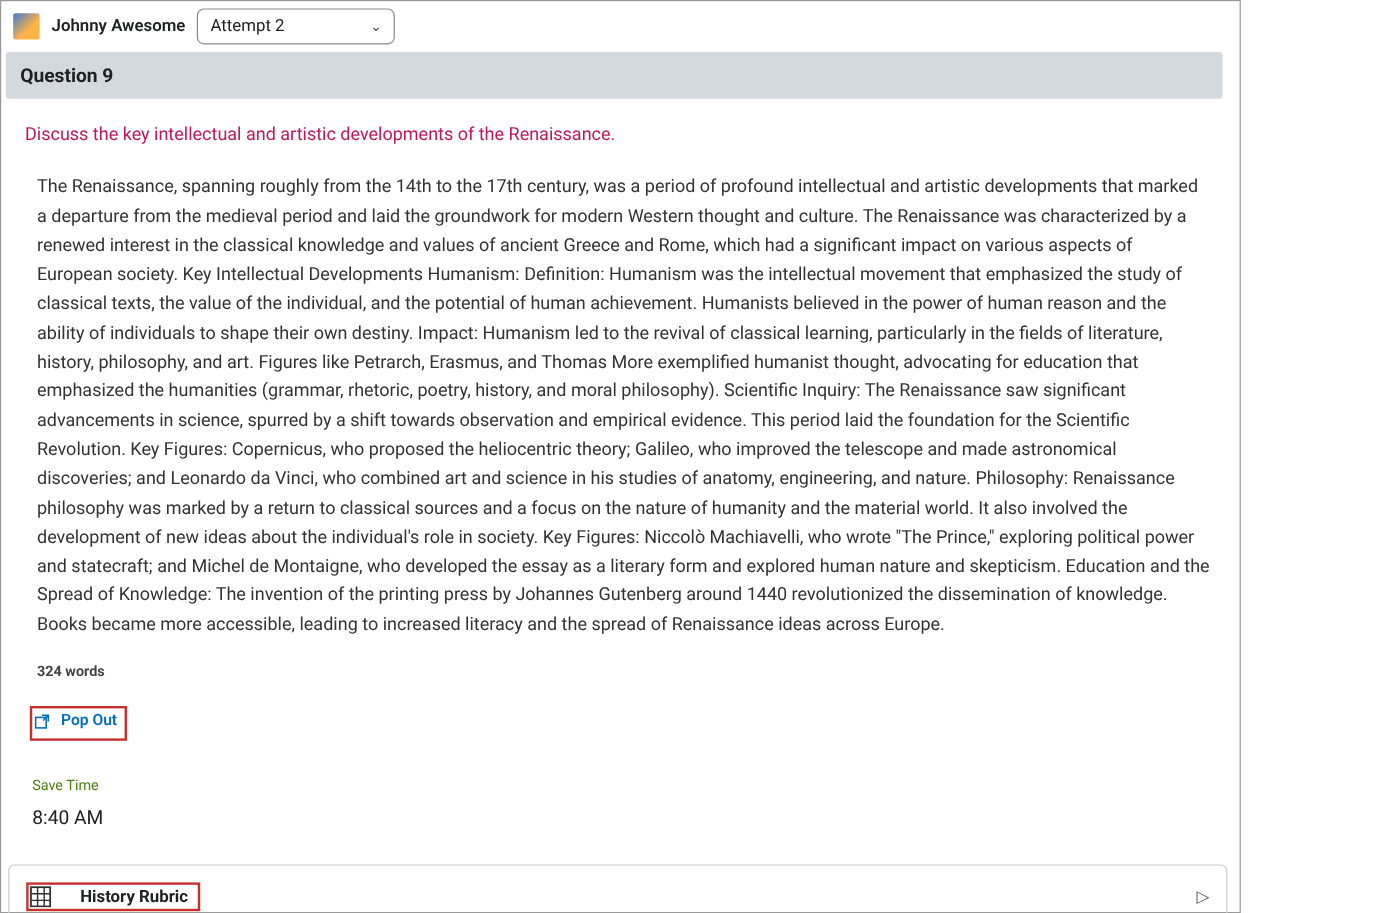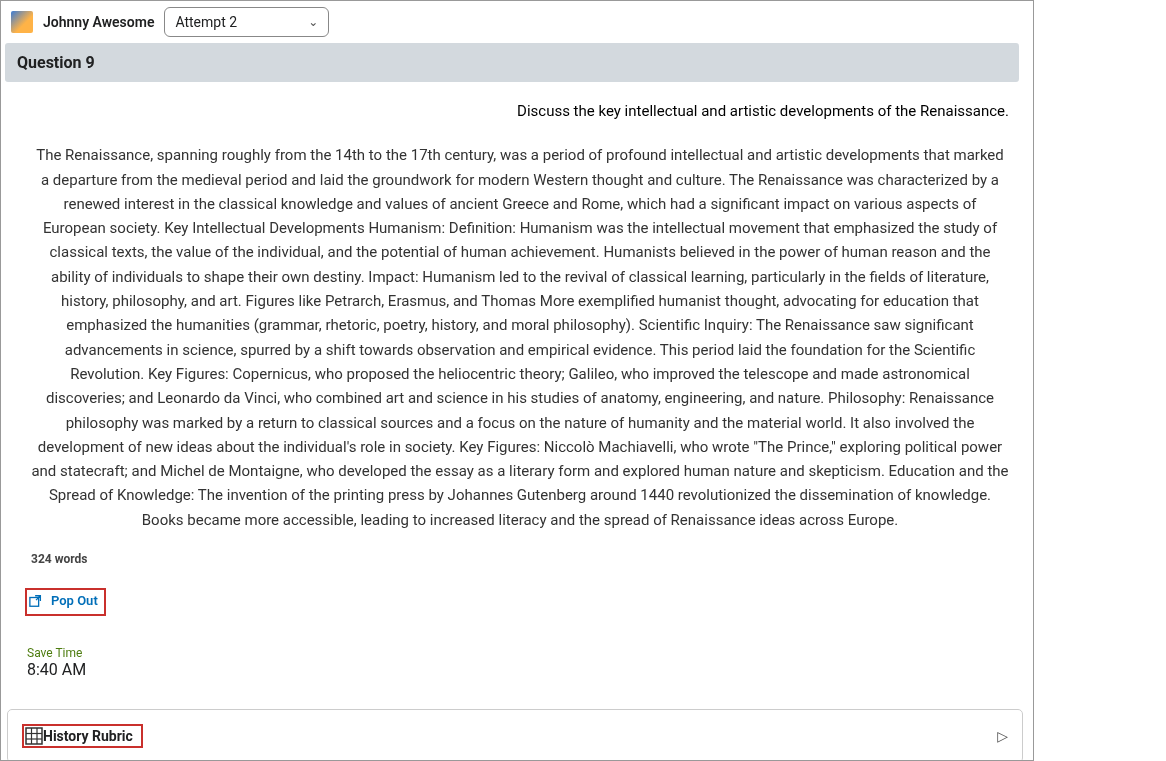--- a/index.html
+++ b/index.html
@@ -60,31 +60,29 @@
       padding: 10px 12px;
       font-weight: 700;
       font-size: 16px;
       margin: 0 10px 0 4px;
       border-radius: 3px;
     }
     .question-body { padding: 18px 20px 10px 20px; }
     .prompt-text {
       font-size: 15px;
       line-height: 1.55;
-      color: #000000;
+      color: #be185d;
       margin-bottom: 20px;
-      text-align: right;
     }
     .answer-text {
       font-size: 15px;
       line-height: 1.62;
       color: #333;
       padding-left: 10px;
       margin-bottom: 20px;
-      text-align: center;
     }
     .word-count {
       font-size: 12px;
       font-weight: 700;
       padding-left: 10px;
       margin-bottom: 22px;
       color: #444;
     }
     .popout-wrap {
       display: inline-block;
@@ -106,21 +104,21 @@
     .meta-label {
       font-size: 12px;
       color: #4d7c0f;
       padding-left: 6px;
       margin-top: 16px;
     }
     .meta-value {
       font-size: 16px;
       color: #202122;
       padding-left: 6px;
-      margin-top: 0;
+      margin-top: 10px;
       margin-bottom: 20px;
     }
     .rubrics-section { padding: 0 6px; margin-bottom: 20px; }
     .rubrics-title {
       font-size: 12px;
       color: #444;
       margin-bottom: 6px;
       font-weight: 600;
     }
     .rubric-row {
@@ -135,21 +133,21 @@
     .rubric-left {
       display: flex;
       align-items: center;
       gap: 12px;
     }
     .rubric-highlight {
       border: 2px solid #c9302c;
       padding: 1px 8px 1px 1px;
       display: inline-flex;
       align-items: center;
-      gap: 0;
+      gap: 24px;
       justify-content: space-between;
     }
     .rubric-icon { width: 18px; height: 18px; }
     .rubric-name { font-weight: 700; font-size: 14px; }
     .expand-icon { font-size: 14px; color: #555; }
   </style>
 </head>
 <body>
 
 <div class="outer-frame">

